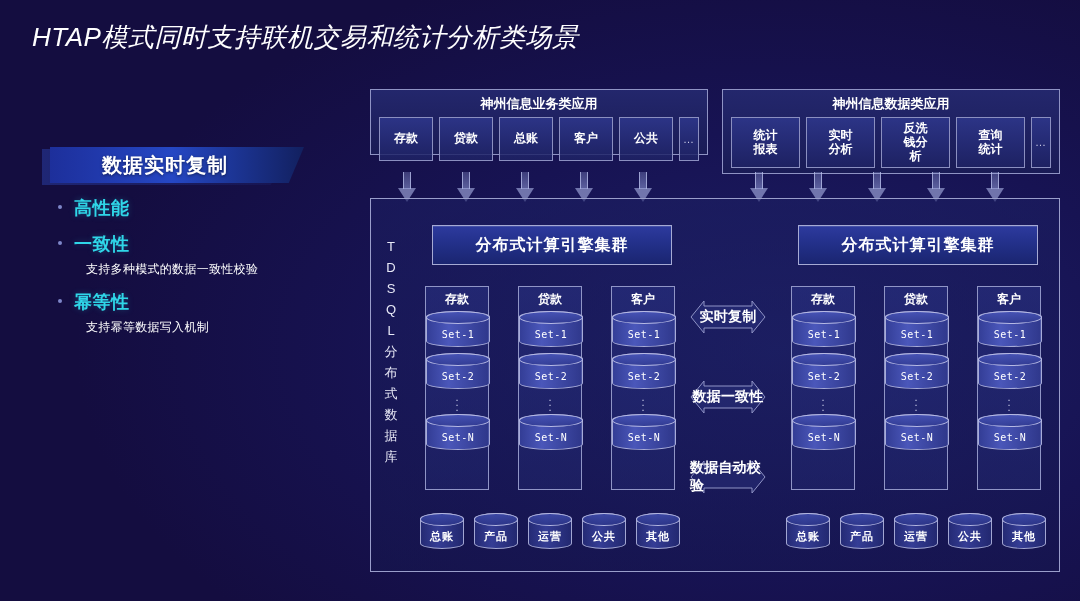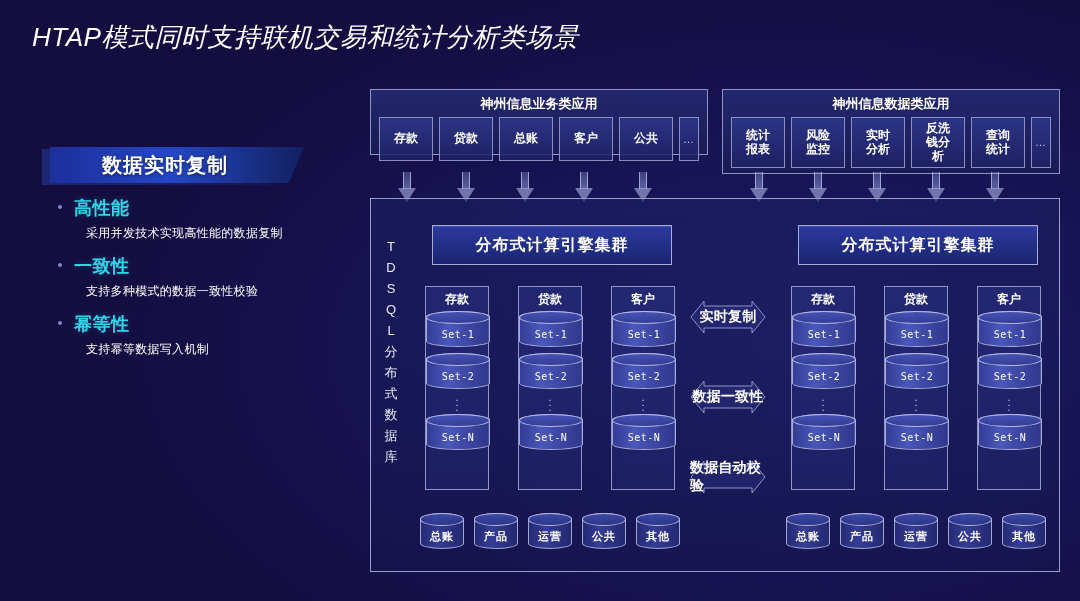--- a/index.html
+++ b/index.html
@@ -186,21 +186,20 @@
       <span>数据实时复制</span>
     </div>
   </div>
 
   <div class="bullets">
     <div class="bullet-item">
       <div class="bullet-head">
         <div class="bullet-dot"></div>
         <div class="bullet-title">高性能</div>
       </div>
-      <div class="bullet-desc">采用并发技术实现高性能的数据复制</div>
     </div>
     <div class="bullet-item">
       <div class="bullet-head">
         <div class="bullet-dot"></div>
         <div class="bullet-title">一致性</div>
       </div>
       <div class="bullet-desc">支持多种模式的数据一致性校验</div>
     </div>
     <div class="bullet-item">
       <div class="bullet-head">
@@ -221,23 +220,20 @@
       <div class="appbox">公共</div>
       <div class="appbox ellipsis">…</div>
     </div>
   </div>
 
   <div class="appgroup" style="left:722px; top:89px; width:338px; height:85px;">
     <div class="appgroup-title">神州信息数据类应用</div>
     <div class="appgroup-row">
       <div class="appbox">
           <span>统计<br>报表</span>
-        </div>
-      <div class="appbox">
-          <span>风险<br>监控</span>
         </div>
       <div class="appbox">
           <span>实时<br>分析</span>
         </div>
       <div class="appbox">
           <span>反洗<br>钱分<br>析</span>
         </div>
       <div class="appbox">
           <span>查询<br>统计</span>
         </div>

